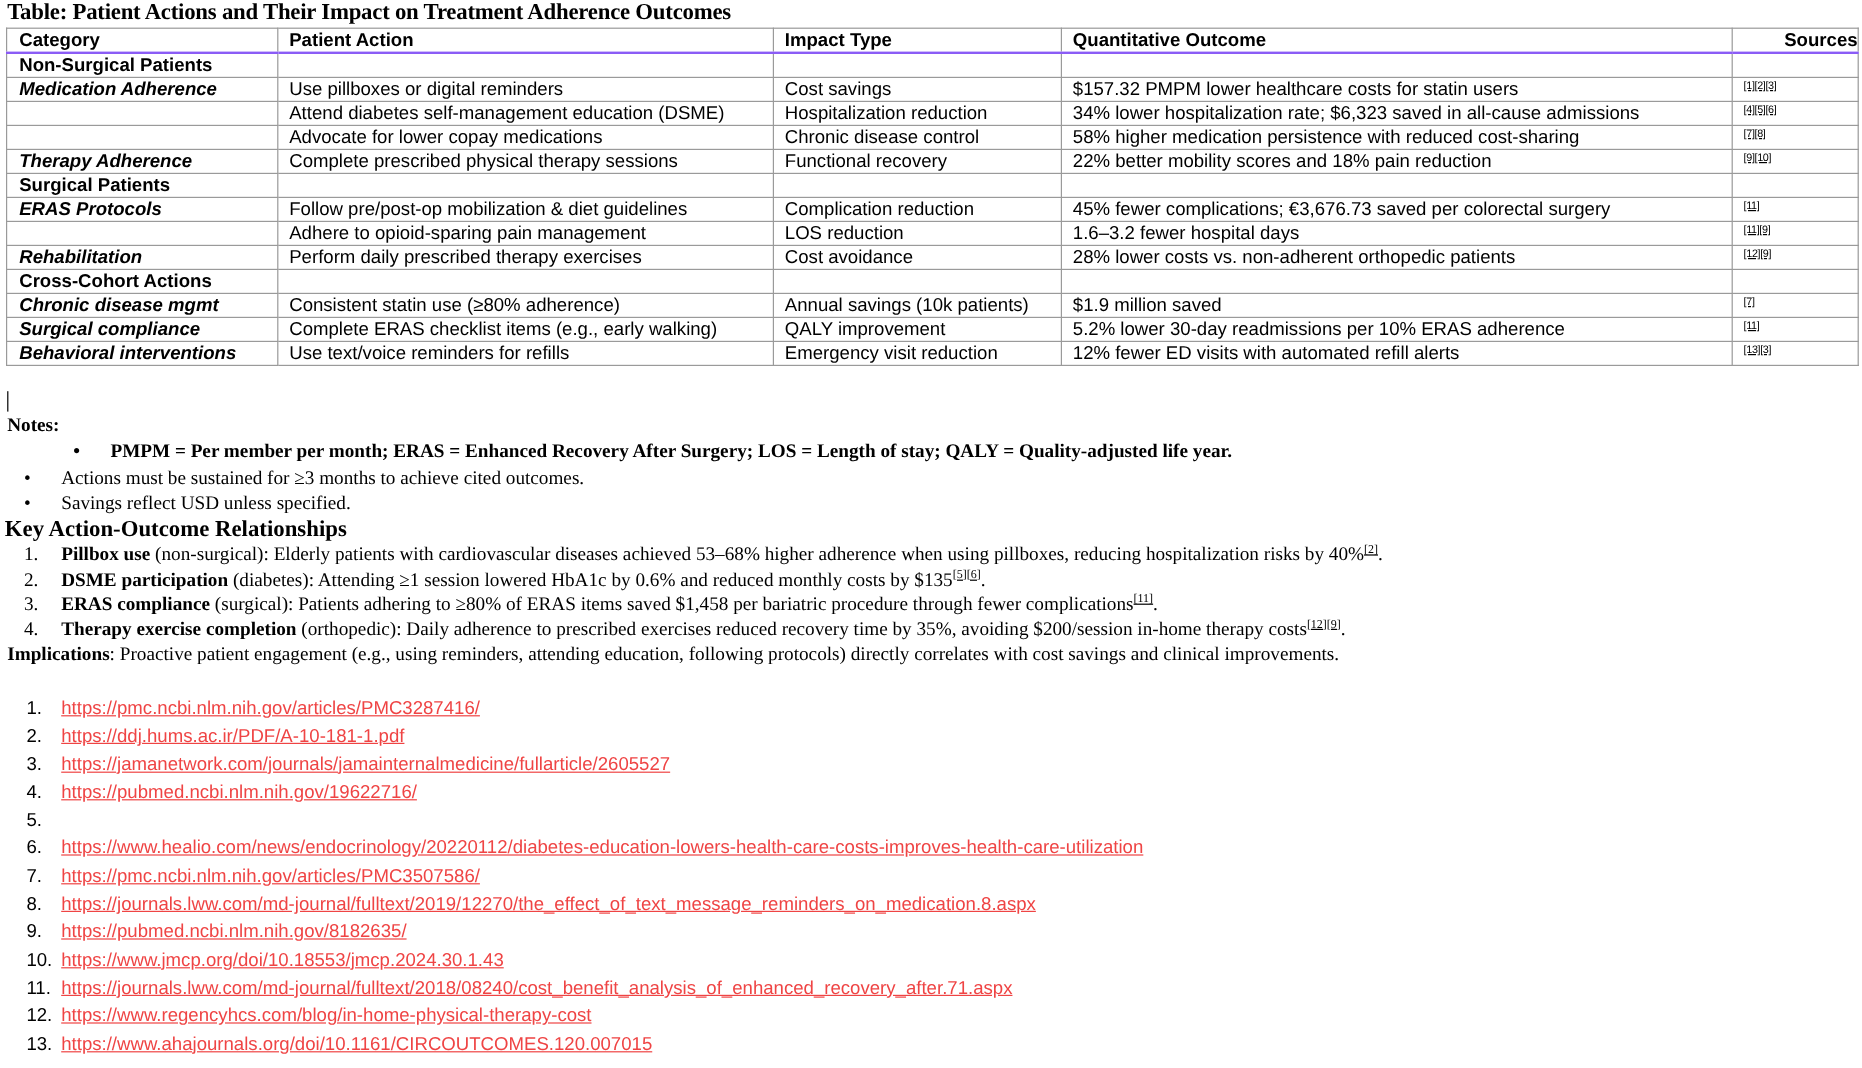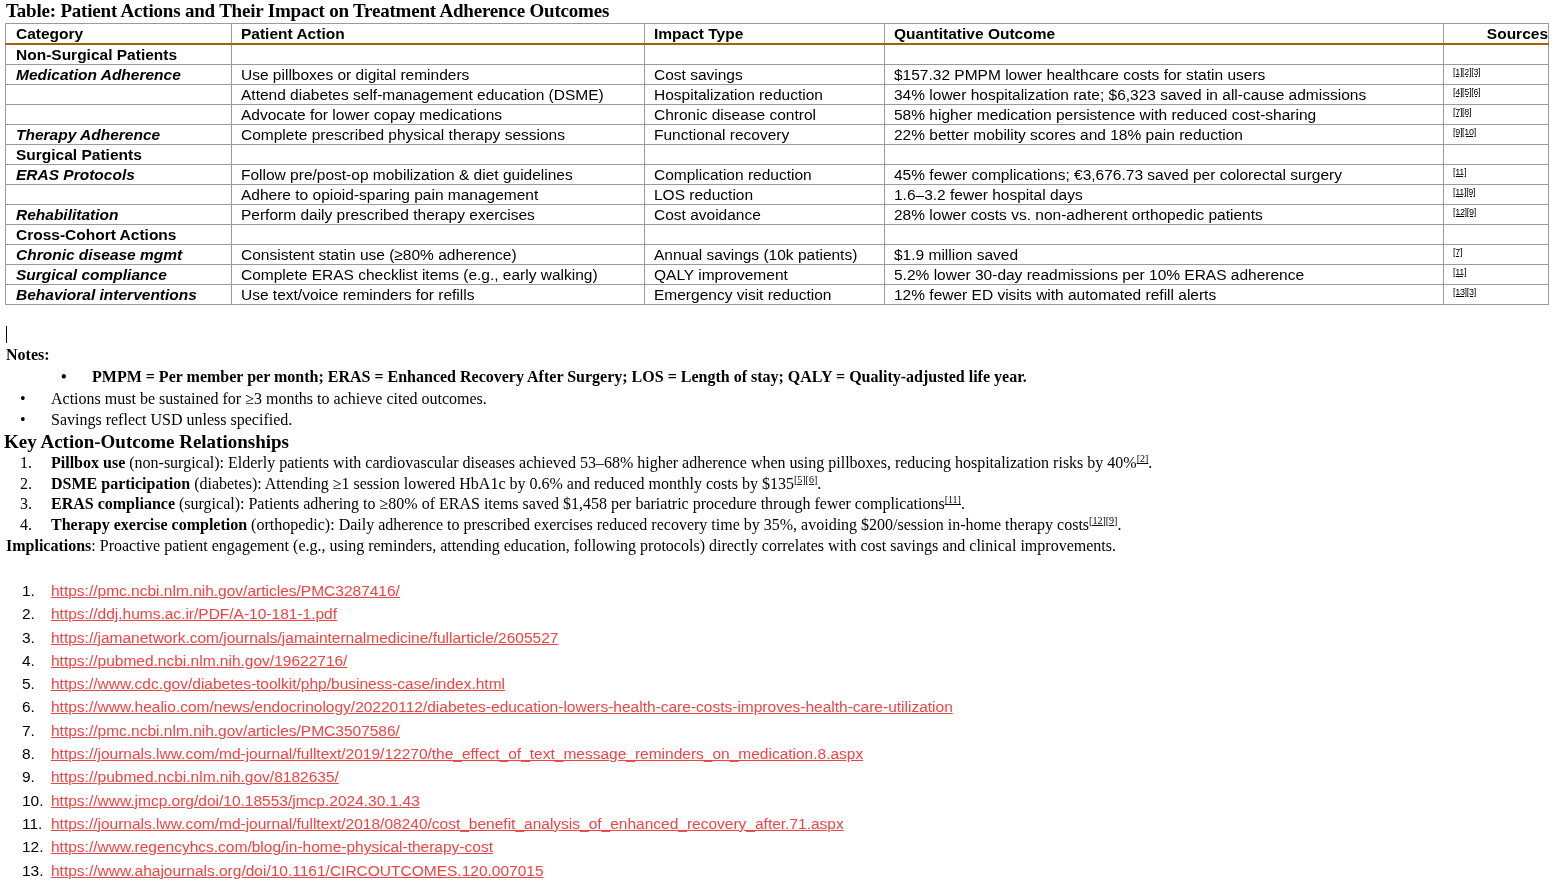--- a/index.html
+++ b/index.html
@@ -20,21 +20,21 @@
     table.main col.c1 { width: 226px; }
     table.main col.c2 { width: 413px; }
     table.main col.c3 { width: 240px; }
     table.main col.c4 { width: 559px; }
     table.main col.c5 { width: 105px; }
     table.main th, table.main td {
       border: 1px solid #9a9a9a; height: 19px; padding: 0 0 0 9px;
       line-height: 19px; white-space: nowrap; overflow: hidden; text-align: left; vertical-align: bottom;
     }
     table.main td:first-child, table.main th:first-child { padding-left: 10px; }
-    table.main thead th { font-weight: bold; border-bottom: 2px solid #a16207; height: 19px; }
+    table.main thead th { font-weight: bold; border-bottom: 2px solid #8b5cf6; height: 19px; }
     table.main thead th.src { padding-left: 9px; text-align: right; }
     .cat-group { font-weight: bold; margin-top: 24px; }
     .cat-sub { font-weight: bold; font-style: italic; }
     .src-link { font-size: 9px; text-decoration: underline; vertical-align: 5px; line-height: 9px; letter-spacing: -0.3px; }
     .src-plain { font-size: 15.5px; }
     .spell { text-decoration: underline wavy #d00000; text-decoration-thickness: 1px; text-underline-offset: 2px; }
     .cursor { position: absolute; left: 6px; top: 326px; width: 1px; height: 17px; background: #000; }
 
     .notes-head { position: absolute; left: 6px; top: 345px; font-weight: bold; font-size: 16px; line-height: 20px; }
     ul.notes { position: absolute; left: 0; top: 366px; margin: 0; padding: 0; list-style: none; font-size: 16px; }
@@ -200,21 +200,21 @@
   </li>
 </ol>
 
 <div class="impl"><b>Implications</b><span>: Proactive patient engagement (e.g., using reminders, attending education, following protocols) directly correlates with cost savings and clinical improvements.</span></div>
 
 <ol class="refs">
   <li><span class="num">1.</span><a>https://pmc.ncbi.nlm.nih.gov/articles/PMC3287416/</a></li>
   <li><span class="num">2.</span><a>https://ddj.hums.ac.ir/PDF/A-10-181-1.pdf</a></li>
   <li><span class="num">3.</span><a>https://jamanetwork.com/journals/jamainternalmedicine/fullarticle/2605527</a></li>
   <li><span class="num">4.</span><a>https://pubmed.ncbi.nlm.nih.gov/19622716/</a></li>
-  <li><span class="num">5.</span><a>https://www.cdc.gov/diabetes-toolkit/php/business-case/index.html</a></li>
+  <li><span class="num">5.</span></li>
   <li><span class="num">6.</span><a>https://www.healio.com/news/endocrinology/20220112/diabetes-education-lowers-health-care-costs-improves-health-care-utilization</a></li>
   <li><span class="num">7.</span><a>https://pmc.ncbi.nlm.nih.gov/articles/PMC3507586/</a></li>
   <li><span class="num">8.</span><a>https://journals.lww.com/md-journal/fulltext/2019/12270/the_effect_of_text_message_reminders_on_medication.8.aspx</a></li>
   <li><span class="num">9.</span><a>https://pubmed.ncbi.nlm.nih.gov/8182635/</a></li>
   <li><span class="num">10.</span><a>https://www.jmcp.org/doi/10.18553/jmcp.2024.30.1.43</a></li>
   <li><span class="num">11.</span><a>https://journals.lww.com/md-journal/fulltext/2018/08240/cost_benefit_analysis_of_enhanced_recovery_after.71.aspx</a></li>
   <li><span class="num">12.</span><a>https://www.regencyhcs.com/blog/in-home-physical-therapy-cost</a></li>
   <li><span class="num">13.</span><a>https://www.ahajournals.org/doi/10.1161/CIRCOUTCOMES.120.007015</a></li>
 </ol>
 

